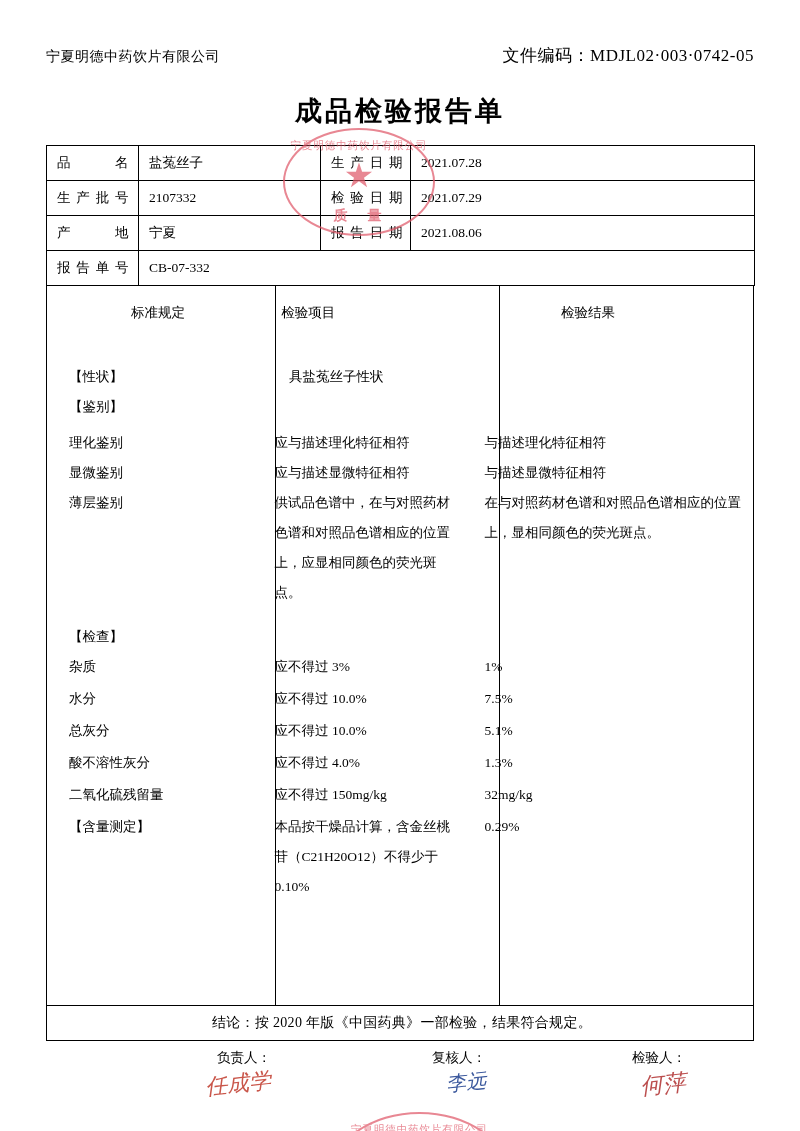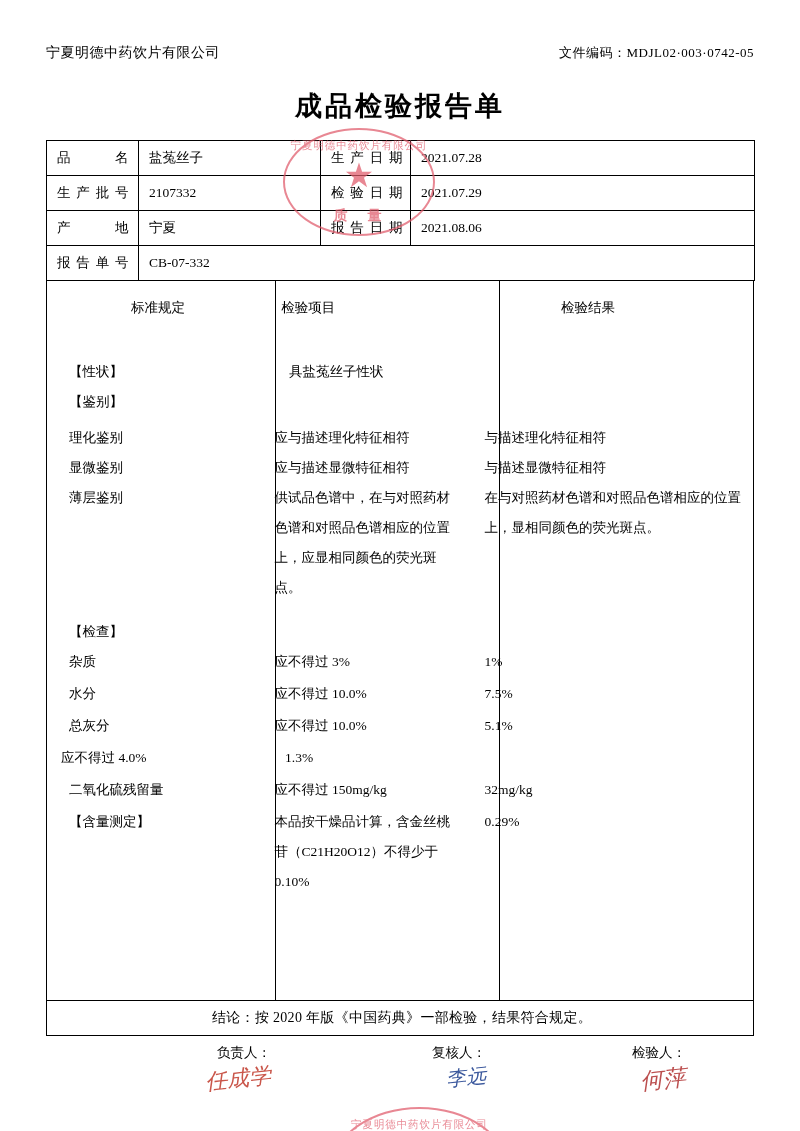--- a/index.html
+++ b/index.html
@@ -26,21 +26,21 @@
     display: flex;
     justify-content: space-between;
     align-items: baseline;
     font-size: 13.5px;
     letter-spacing: 0.5px;
   }
   .company {
     font-size: 14px;
   }
   .docno {
-    font-size: 13px;
+    font-size: 17px;
   }
   .title {
     text-align: center;
     font-size: 27px;
     font-weight: bold;
     letter-spacing: 3px;
     margin-top: 26px;
     margin-bottom: 16px;
   }
   table.main {
@@ -328,20 +328,21 @@
         <div class="cell c-res">7.5%</div>
       </div>
 
       <div class="row" style="min-height:32px;">
         <div class="cell c-item">总灰分</div>
         <div class="cell c-std">应不得过 10.0%</div>
         <div class="cell c-res">5.1%</div>
       </div>
 
       <div class="row" style="min-height:32px;">
+        <div class="cell c-item">酸不溶性灰分</div>
         <div class="cell c-std">应不得过 4.0%</div>
         <div class="cell c-res">1.3%</div>
       </div>
 
       <div class="row" style="min-height:32px;">
         <div class="cell c-item">二氧化硫残留量</div>
         <div class="cell c-std">应不得过 150mg/kg</div>
         <div class="cell c-res">32mg/kg</div>
       </div>
 

